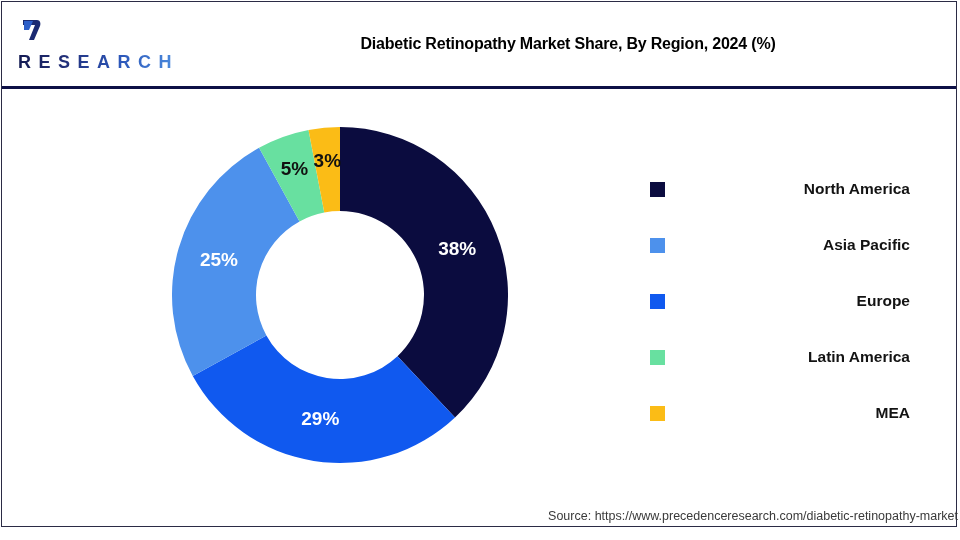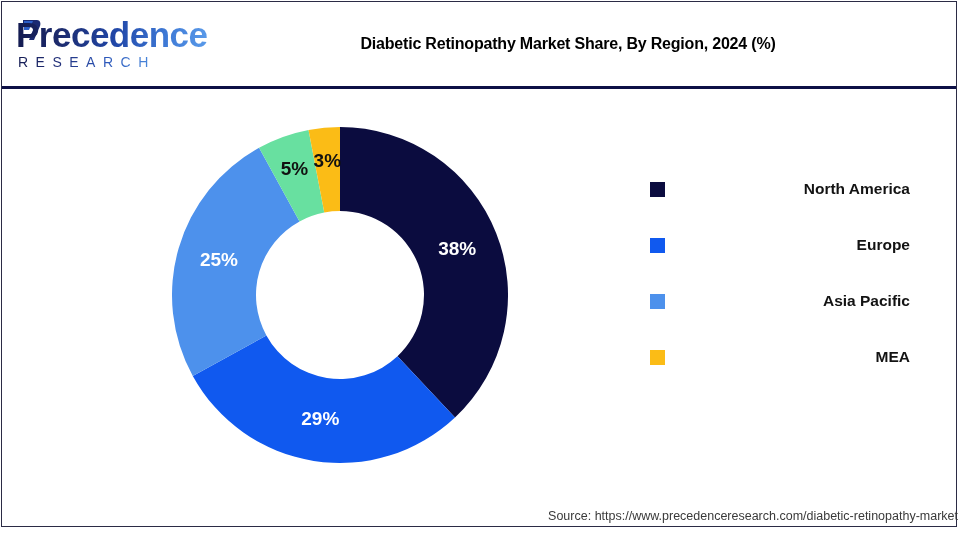--- a/index.html
+++ b/index.html
@@ -69,22 +69,22 @@
     position: absolute;
     left: 6px;
     top: 2px;
     width: 22px;
     height: 26px;
   }
   .logo-sub {
     position: absolute;
     left: 4px;
     top: 38px;
-    font-size: 14px;
-    font-weight: 400;
+    font-size: 18px;
+    font-weight: 700;
     letter-spacing: 7.5px;
     line-height: 16px;
     background: linear-gradient(95deg, #141b52 0%, #22307a 30%, #2b55b8 62%, #4e8fe0 100%);
     -webkit-background-clip: text;
     background-clip: text;
     color: transparent;
     -webkit-text-fill-color: transparent;
   }
 
   .title {
@@ -178,21 +178,20 @@
 
 <div class="frame">
 
   <div class="header">
 
     <div class="logo">
       <svg class="logo-mark" viewBox="0 0 22 26">
         <path d="M3 2 L17 2 C20 2 21 5 20 8 L14 22 L9 22 L15 7 L3 7 Z" fill="#1b2a72"></path>
         <path d="M4 3 L13 3 L9 12 L4 12 Z" fill="#2d5fc9"></path>
       </svg>
-      <div class="logo-word">Precedence</div>
       <div class="logo-sub">RESEARCH</div>
     </div>
 
     <div class="title">Diabetic Retinopathy Market Share, By Region, 2024 (%)</div>
   </div>
   <div class="header-rule"></div>
 
   <div class="body-area">
 
     <div class="donut-wrap">
@@ -213,26 +212,30 @@
           <div class="slice-label on-light" style="left: 155.352px; top: 34.1965px;">3%</div>
         </div>
     </div>
 
     <div class="legend" id="legend">
         <div class="legend-item">
           <span class="legend-swatch" style="background: rgb(11, 12, 63);"></span>
           <span class="legend-label">North America</span>
         </div>
         <div class="legend-item">
+          <span class="legend-swatch" style="background: rgb(77, 145, 236);"></span>
+          <span class="legend-label">Asia Pacific</span>
+        </div>
+        <div class="legend-item">
           <span class="legend-swatch" style="background: rgb(16, 89, 239);"></span>
           <span class="legend-label">Europe</span>
         </div>
         <div class="legend-item">
-          <span class="legend-swatch" style="background: rgb(77, 145, 236);"></span>
-          <span class="legend-label">Asia Pacific</span>
+          <span class="legend-swatch" style="background: rgb(104, 224, 160);"></span>
+          <span class="legend-label">Latin America</span>
         </div>
         <div class="legend-item">
           <span class="legend-swatch" style="background: rgb(251, 188, 22);"></span>
           <span class="legend-label">MEA</span>
         </div>
       </div>
   </div>
 
   <div class="source">Source: https://www.precedenceresearch.com/diabetic-retinopathy-market</div>
 </div>

